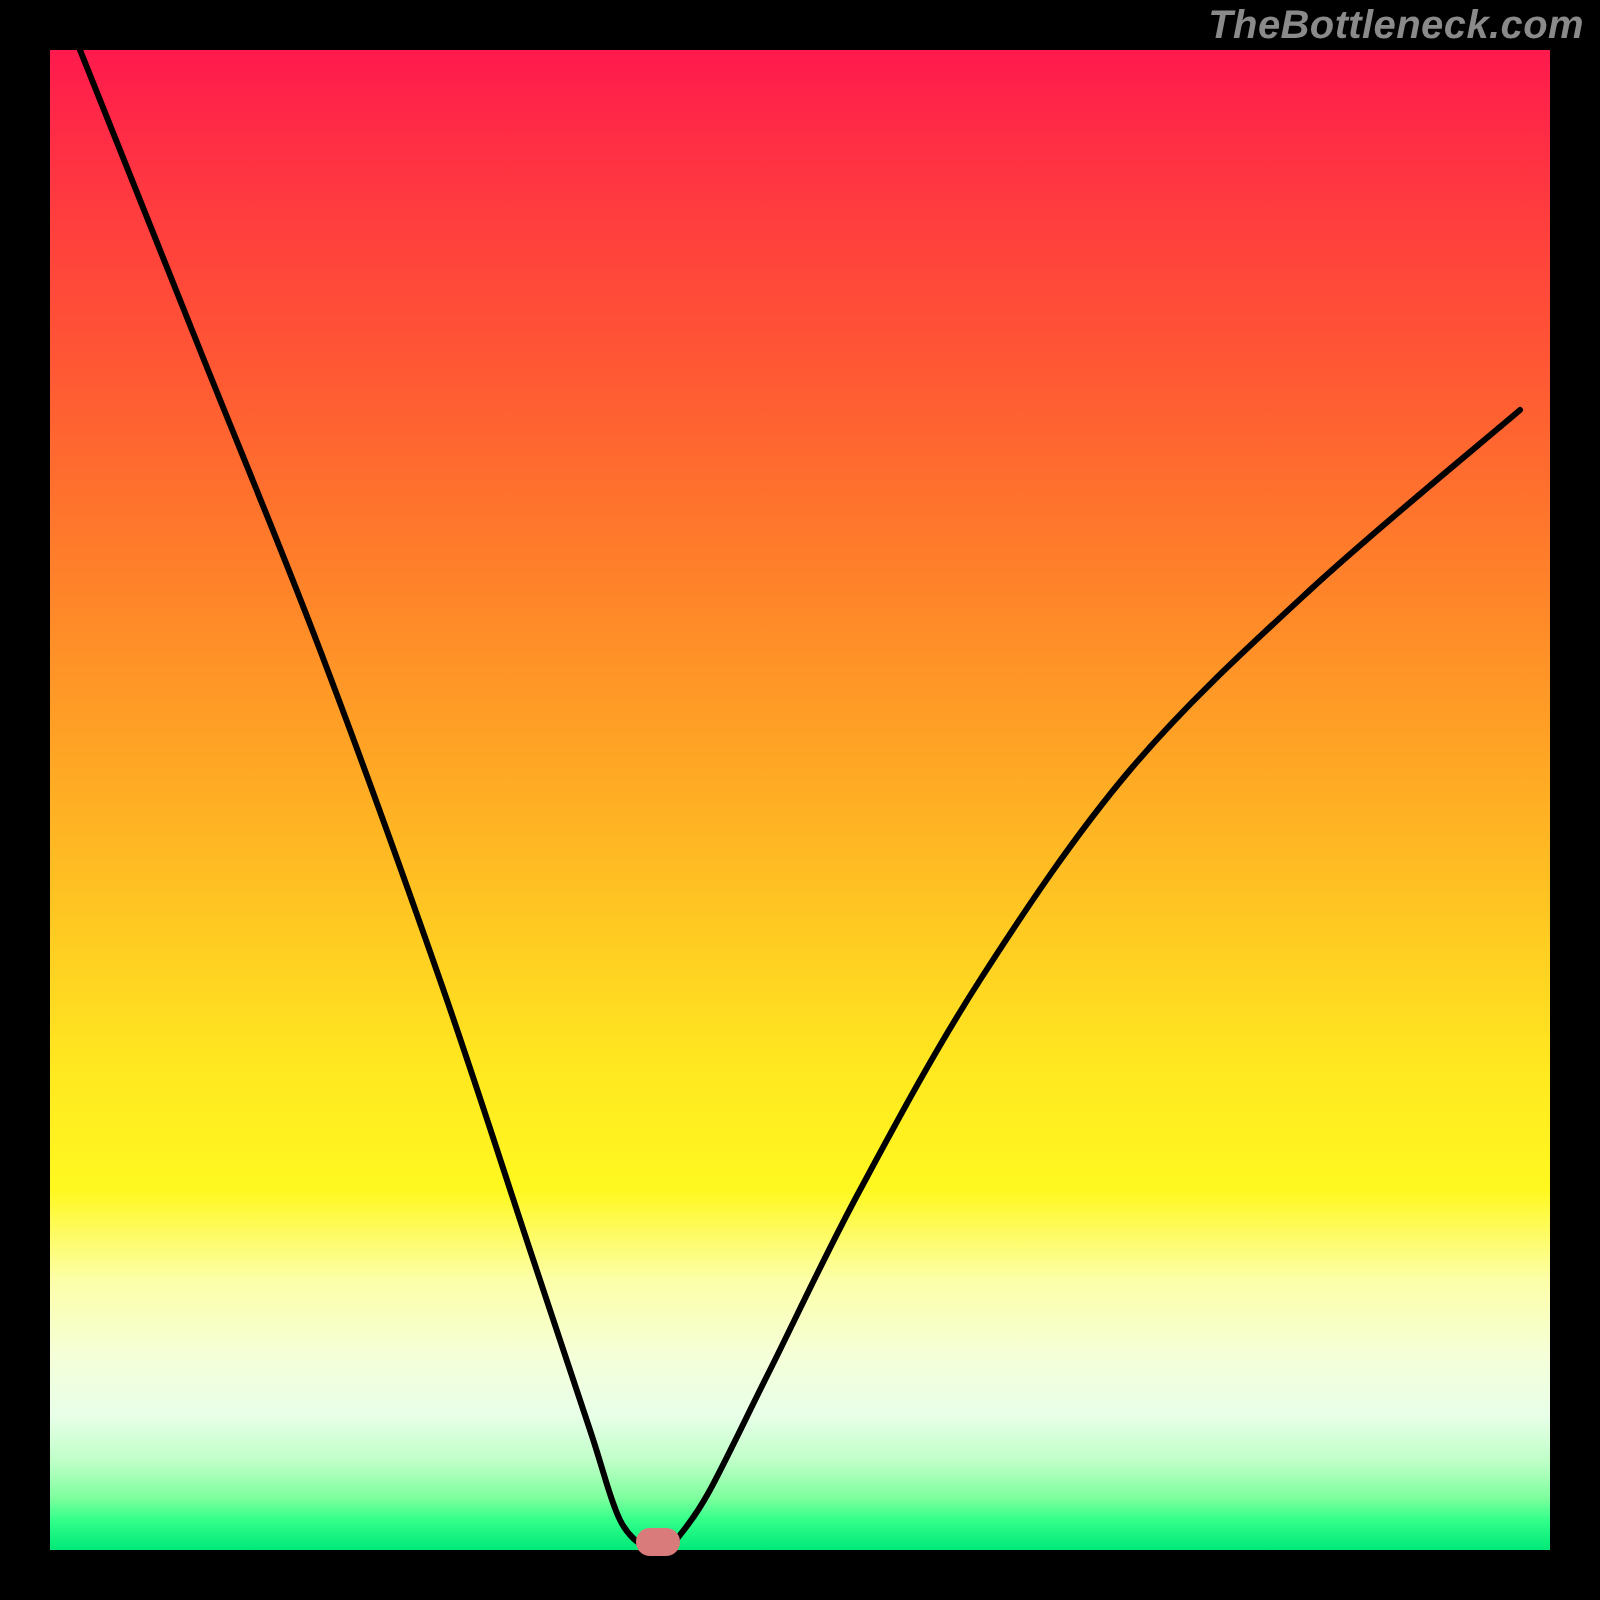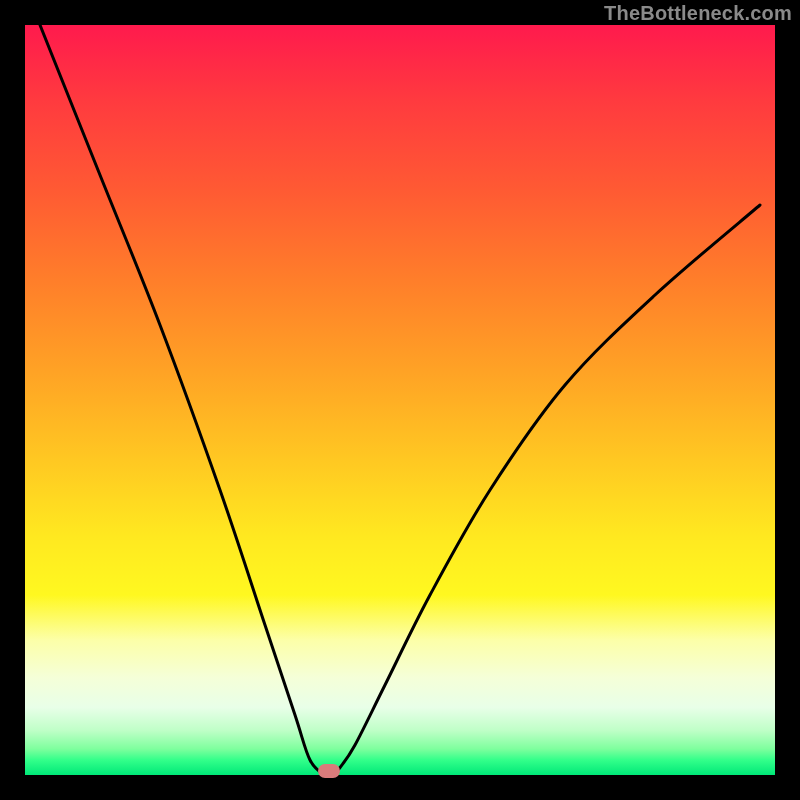--- a/index.html
+++ b/index.html
@@ -51,20 +51,21 @@
   }
   .watermark {
     position: absolute;
     top: 2px;
     right: 8px;
     font-family: Arial, Helvetica, sans-serif;
     font-size: 20px;
     font-weight: 600;
     color: #8a8a8a;
     letter-spacing: 0.2px;
+    font-style: italic;
   }
   .marker {
     position: absolute;
     width: 22px;
     height: 14px;
     border-radius: 7px;
     background: #d97b7b;
     transform: translate(-50%, -50%);
   }
 </style>

